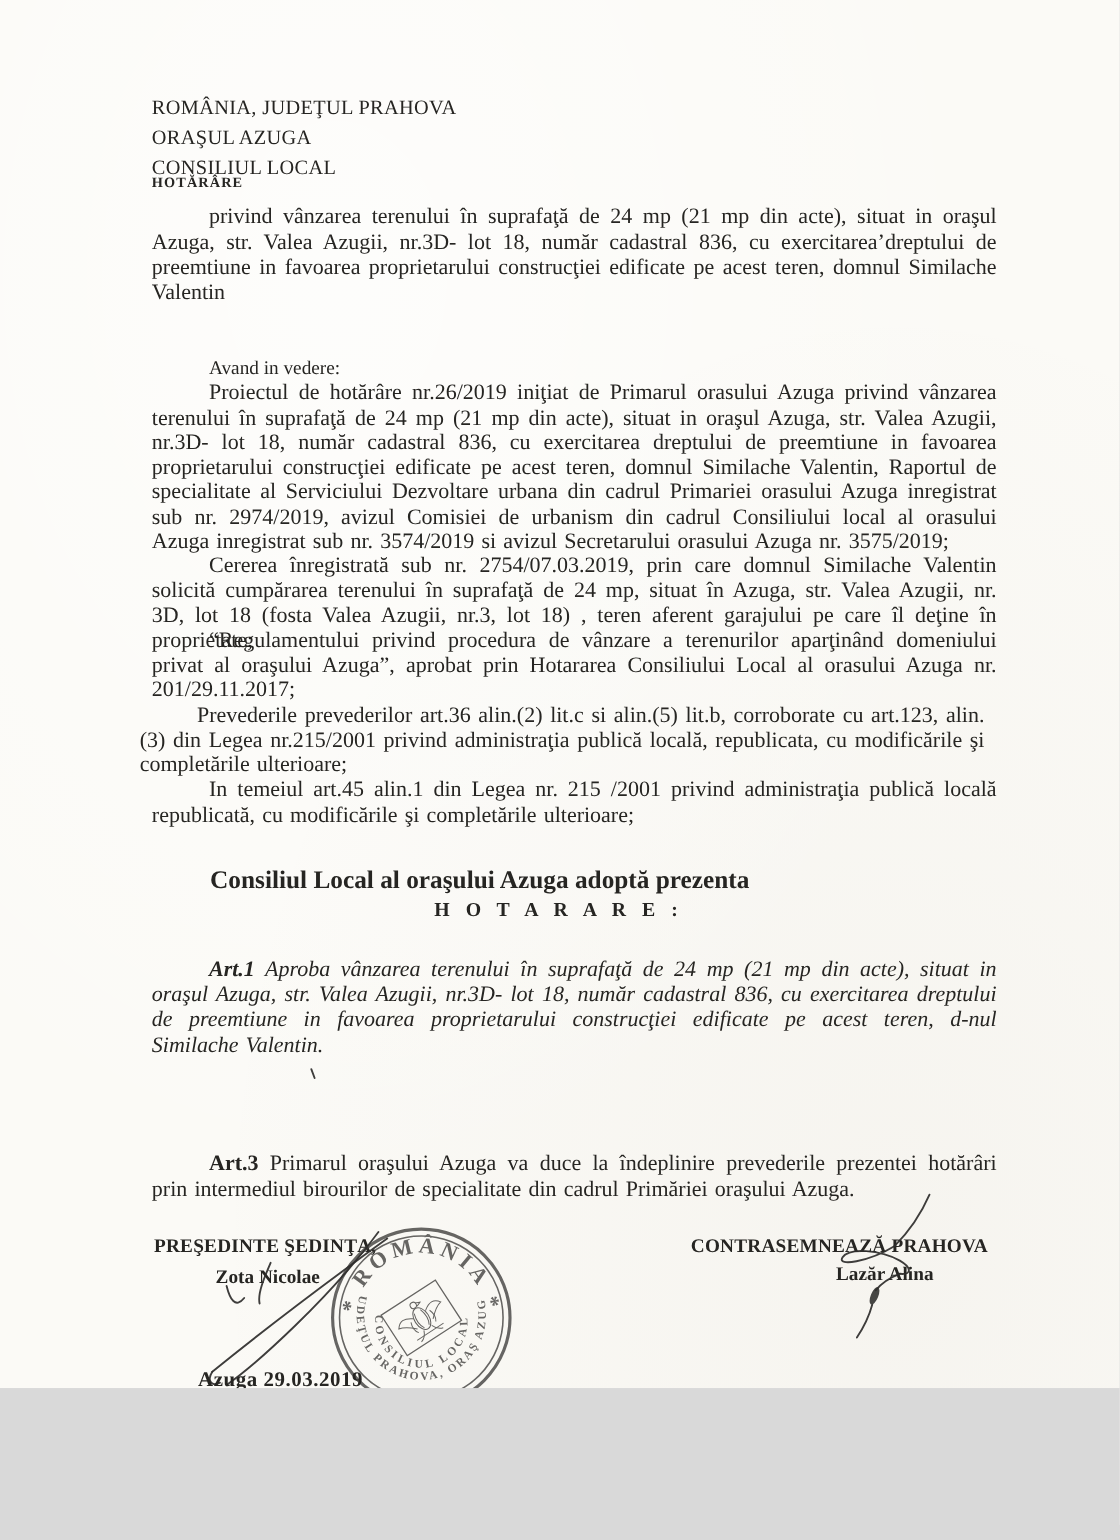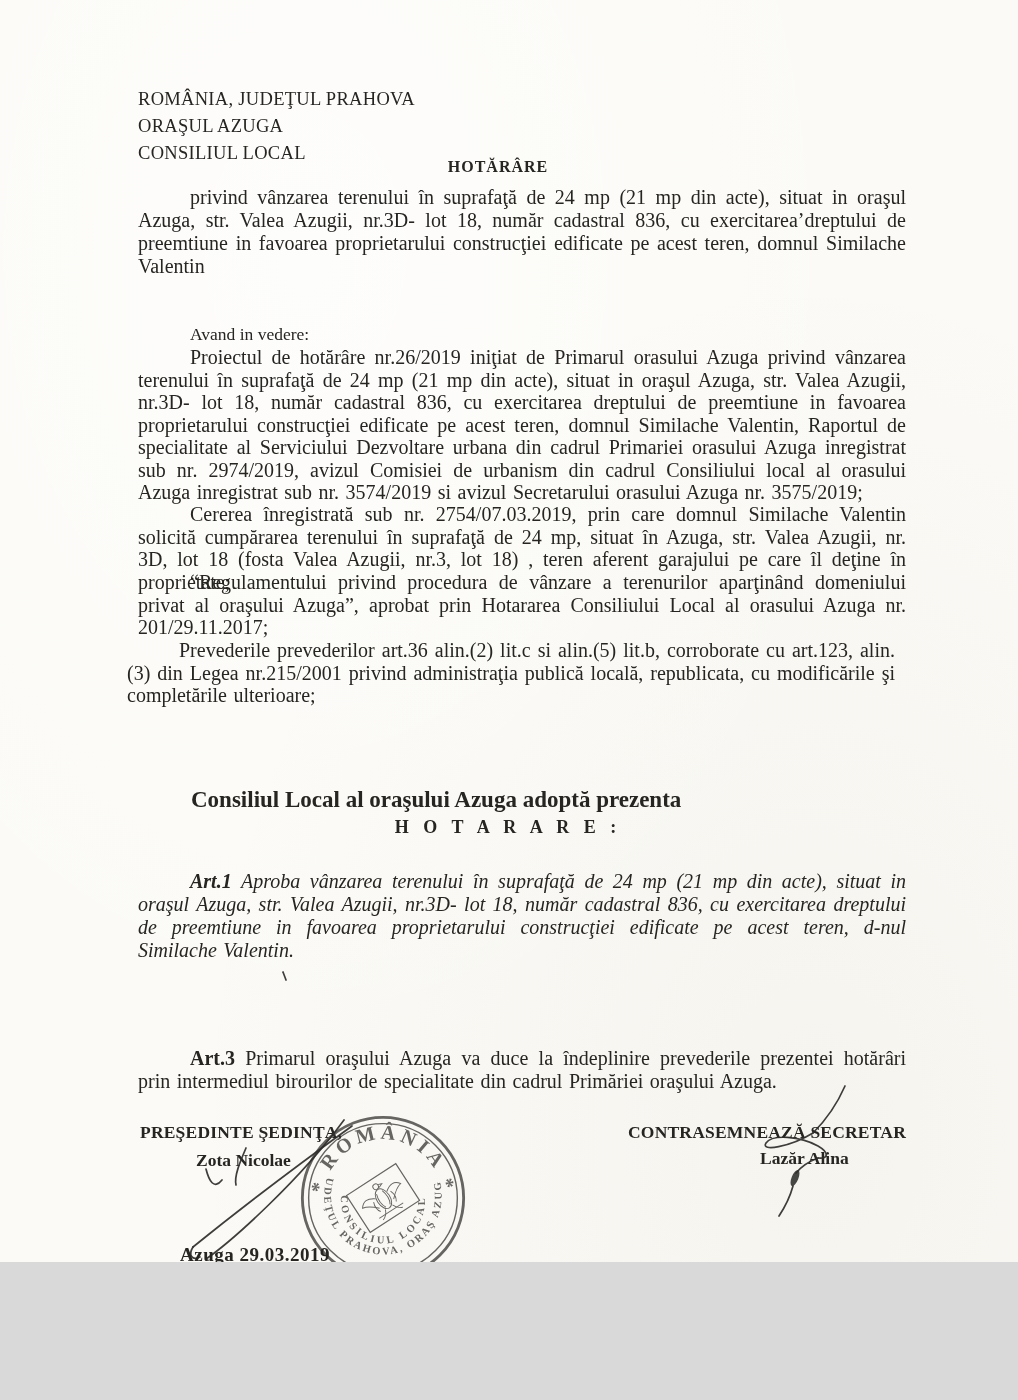--- a/index.html
+++ b/index.html
@@ -9,21 +9,21 @@
     margin:0 auto;
     background:#fbfaf6;
     background-image:radial-gradient(ellipse at 30% 20%, rgba(255,255,255,.6), rgba(0,0,0,0) 60%),
                      radial-gradient(ellipse at 80% 90%, rgba(120,100,70,.04), rgba(0,0,0,0) 55%);
     overflow:hidden;
     font-family:"Liberation Serif", serif;
     color:#262522;
   }
   .abs{position:absolute;}
   .hline{font-size:18.5px;letter-spacing:.3px;line-height:27px;}
-  .doc-title{font-weight:bold;font-size:16px;letter-spacing:1px;text-align:center;}
+  .doc-title{font-weight:bold;font-size:13px;letter-spacing:1px;}
   .body-par{
     font-size:20px;line-height:22.5px;text-align:justify;margin:0;
     word-spacing:1.5px;
   }
   .indent{text-indent:52px;}
   .subtitle{line-height:23px;}
   .preamble-label{font-size:17.5px;margin:0;}
   .adoption{font-weight:bold;font-size:23px;margin:16px;}
   .decision-heading{font-weight:bold;font-size:18px;letter-spacing:5px;text-align:center;}
   .article{line-height:23px;}
@@ -49,34 +49,35 @@
   <div class="abs doc-title" style="left:138px;top:158px;width:720px;">HOTĂRÂRE</div>
 
   <p class="abs body-par subtitle indent" style="left:138px;top:186px;width:768px;">privind vânzarea terenului în suprafaţă de 24 mp (21 mp din acte), situat in oraşul Azuga, str. Valea Azugii, nr.3D- lot 18, număr cadastral 836, cu exercitarea’dreptului de preemtiune in favoarea proprietarului construcţiei edificate pe acest teren, domnul Similache Valentin</p>
 
   <p class="abs preamble-label" style="left:190px;top:324px;">Avand in vedere:</p>
 
   <p class="abs body-par indent" style="left:138px;top:346px;width:768px;">Proiectul de hotărâre nr.26/2019 iniţiat de Primarul orasului Azuga privind vânzarea terenului în suprafaţă de 24 mp (21 mp din acte), situat in oraşul Azuga, str. Valea Azugii, nr.3D- lot 18, număr cadastral 836, cu exercitarea dreptului de preemtiune in favoarea proprietarului construcţiei edificate pe acest teren, domnul Similache Valentin, Raportul de specialitate al Serviciului Dezvoltare urbana din cadrul Primariei orasului Azuga inregistrat sub nr. 2974/2019, avizul Comisiei de urbanism din cadrul Consiliului local al orasului Azuga inregistrat sub nr. 3574/2019 si avizul Secretarului orasului Azuga nr. 3575/2019;</p>
   <p class="abs body-par indent" style="left:138px;top:503px;width:768px;">Cererea înregistrată sub nr. 2754/07.03.2019, prin care domnul Similache Valentin solicită cumpărarea terenului în suprafaţă de 24 mp, situat în Azuga, str. Valea Azugii, nr. 3D, lot 18 (fosta Valea Azugii, nr.3, lot 18) , teren aferent garajului pe care îl deţine în proprietate;</p>
   <p class="abs body-par indent" style="left:138px;top:571px;width:768px;">“Regulamentului privind procedura de vânzare a terenurilor aparţinând domeniului privat al oraşului Azuga”, aprobat prin Hotararea Consiliului Local al orasului Azuga nr. 201/29.11.2017;</p>
   <p class="abs body-par indent" style="left:127px;top:639px;width:768px;">Prevederile prevederilor art.36 alin.(2) lit.c si alin.(5) lit.b, corroborate cu art.123, alin.(3) din Legea nr.215/2001 privind administraţia publică locală, republicata, cu modificările şi completările ulterioare;</p>
+  <p class="abs body-par indent" style="left:138px;top:707px;width:768px;">In temeiul art.45 alin.1 din Legea nr. 215 /2001 privind administraţia publică locală republicată, cu modificările şi completările ulterioare;</p>
 
   <p class="abs adoption" style="left:175px;top:771px;">Consiliul Local al oraşului Azuga adoptă prezenta</p>
 
   <div class="abs decision-heading" style="left:138px;top:817px;width:740px;">H O T A R A R E :</div>
 
   <p class="abs body-par indent article" style="left:138px;top:870px;width:768px;font-style:italic;"><b>Art.1</b> <span>Aproba vânzarea terenului în suprafaţă de 24 mp (21 mp din acte), situat in oraşul Azuga, str. Valea Azugii, nr.3D- lot 18, număr cadastral 836, cu exercitarea dreptului de preemtiune in favoarea proprietarului construcţiei edificate pe acest teren, d-nul Similache Valentin.</span></p>
 
 
   <p class="abs body-par indent article" style="left:138px;top:1047px;width:768px;"><b>Art.3</b> <span>Primarul oraşului Azuga va duce la îndeplinire prevederile prezentei hotărâri prin intermediul birourilor de specialitate din cadrul Primăriei oraşului Azuga.</span></p>
 
   <div class="abs sig-role" style="left:140px;top:1122px;">PREŞEDINTE ŞEDINŢA,</div>
   <div class="abs sig-name" style="left:196px;top:1150px;">Zota Nicolae</div>
 
-  <div class="abs sig-role" style="left:628px;top:1122px;">CONTRASEMNEAZĂ SECRETAR</div>
+  <div class="abs sig-role" style="left:628px;top:1122px;">CONTRASEMNEAZĂ PRAHOVA</div>
   <div class="abs sig-name" style="left:760px;top:1148px;">Lazăr Alina</div>
 
   <div class="abs stamp-ink" style="left:299px;top:1114px;opacity:.78;">
     <svg width="168" height="168" viewBox="0 0 200 200">
       <defs>
         <path id="arcTop" d="M 30,100 A 70,70 0 0,1 170,100"></path>
         <path id="arcBottomOuter" d="M 33,77 A 70,70 0 1,0 167,77"></path>
         <path id="arcBottomInner" d="M 53,87 A 50,50 0 1,0 147,87"></path>
       </defs>
       <circle cx="100" cy="100" r="96" fill="none" stroke="currentColor" stroke-width="3.4"></circle>

